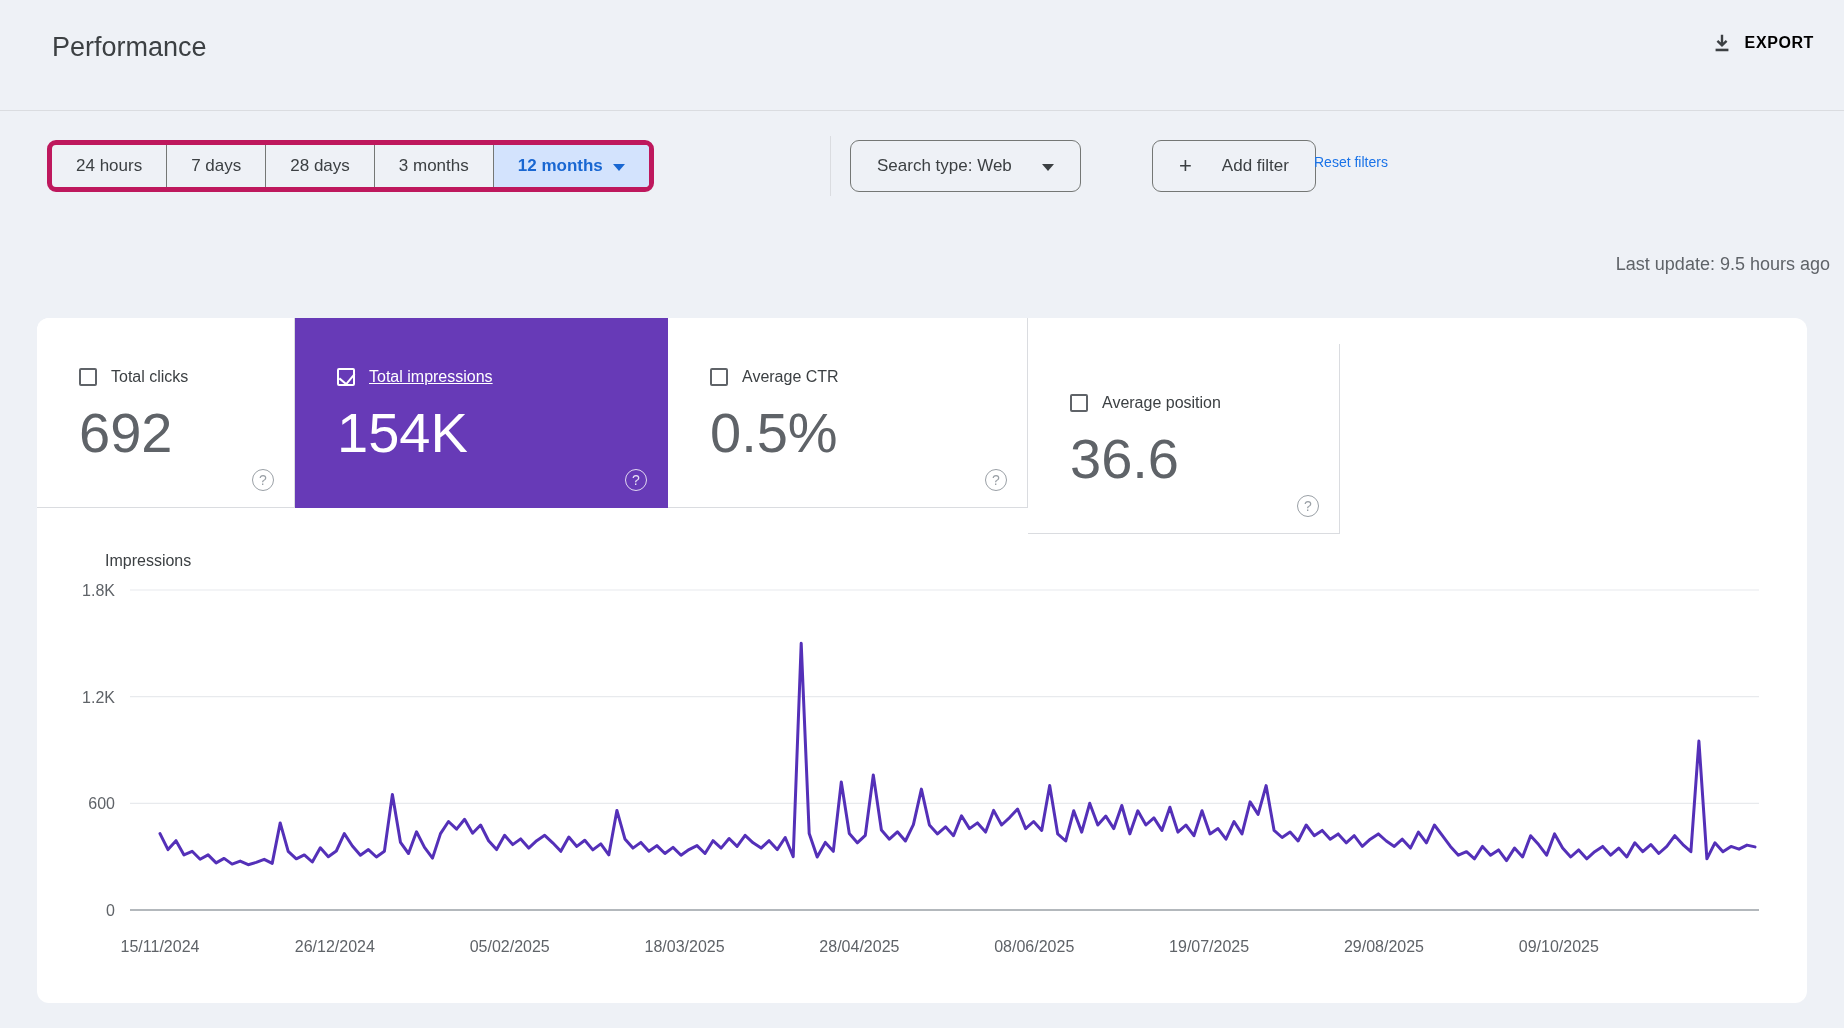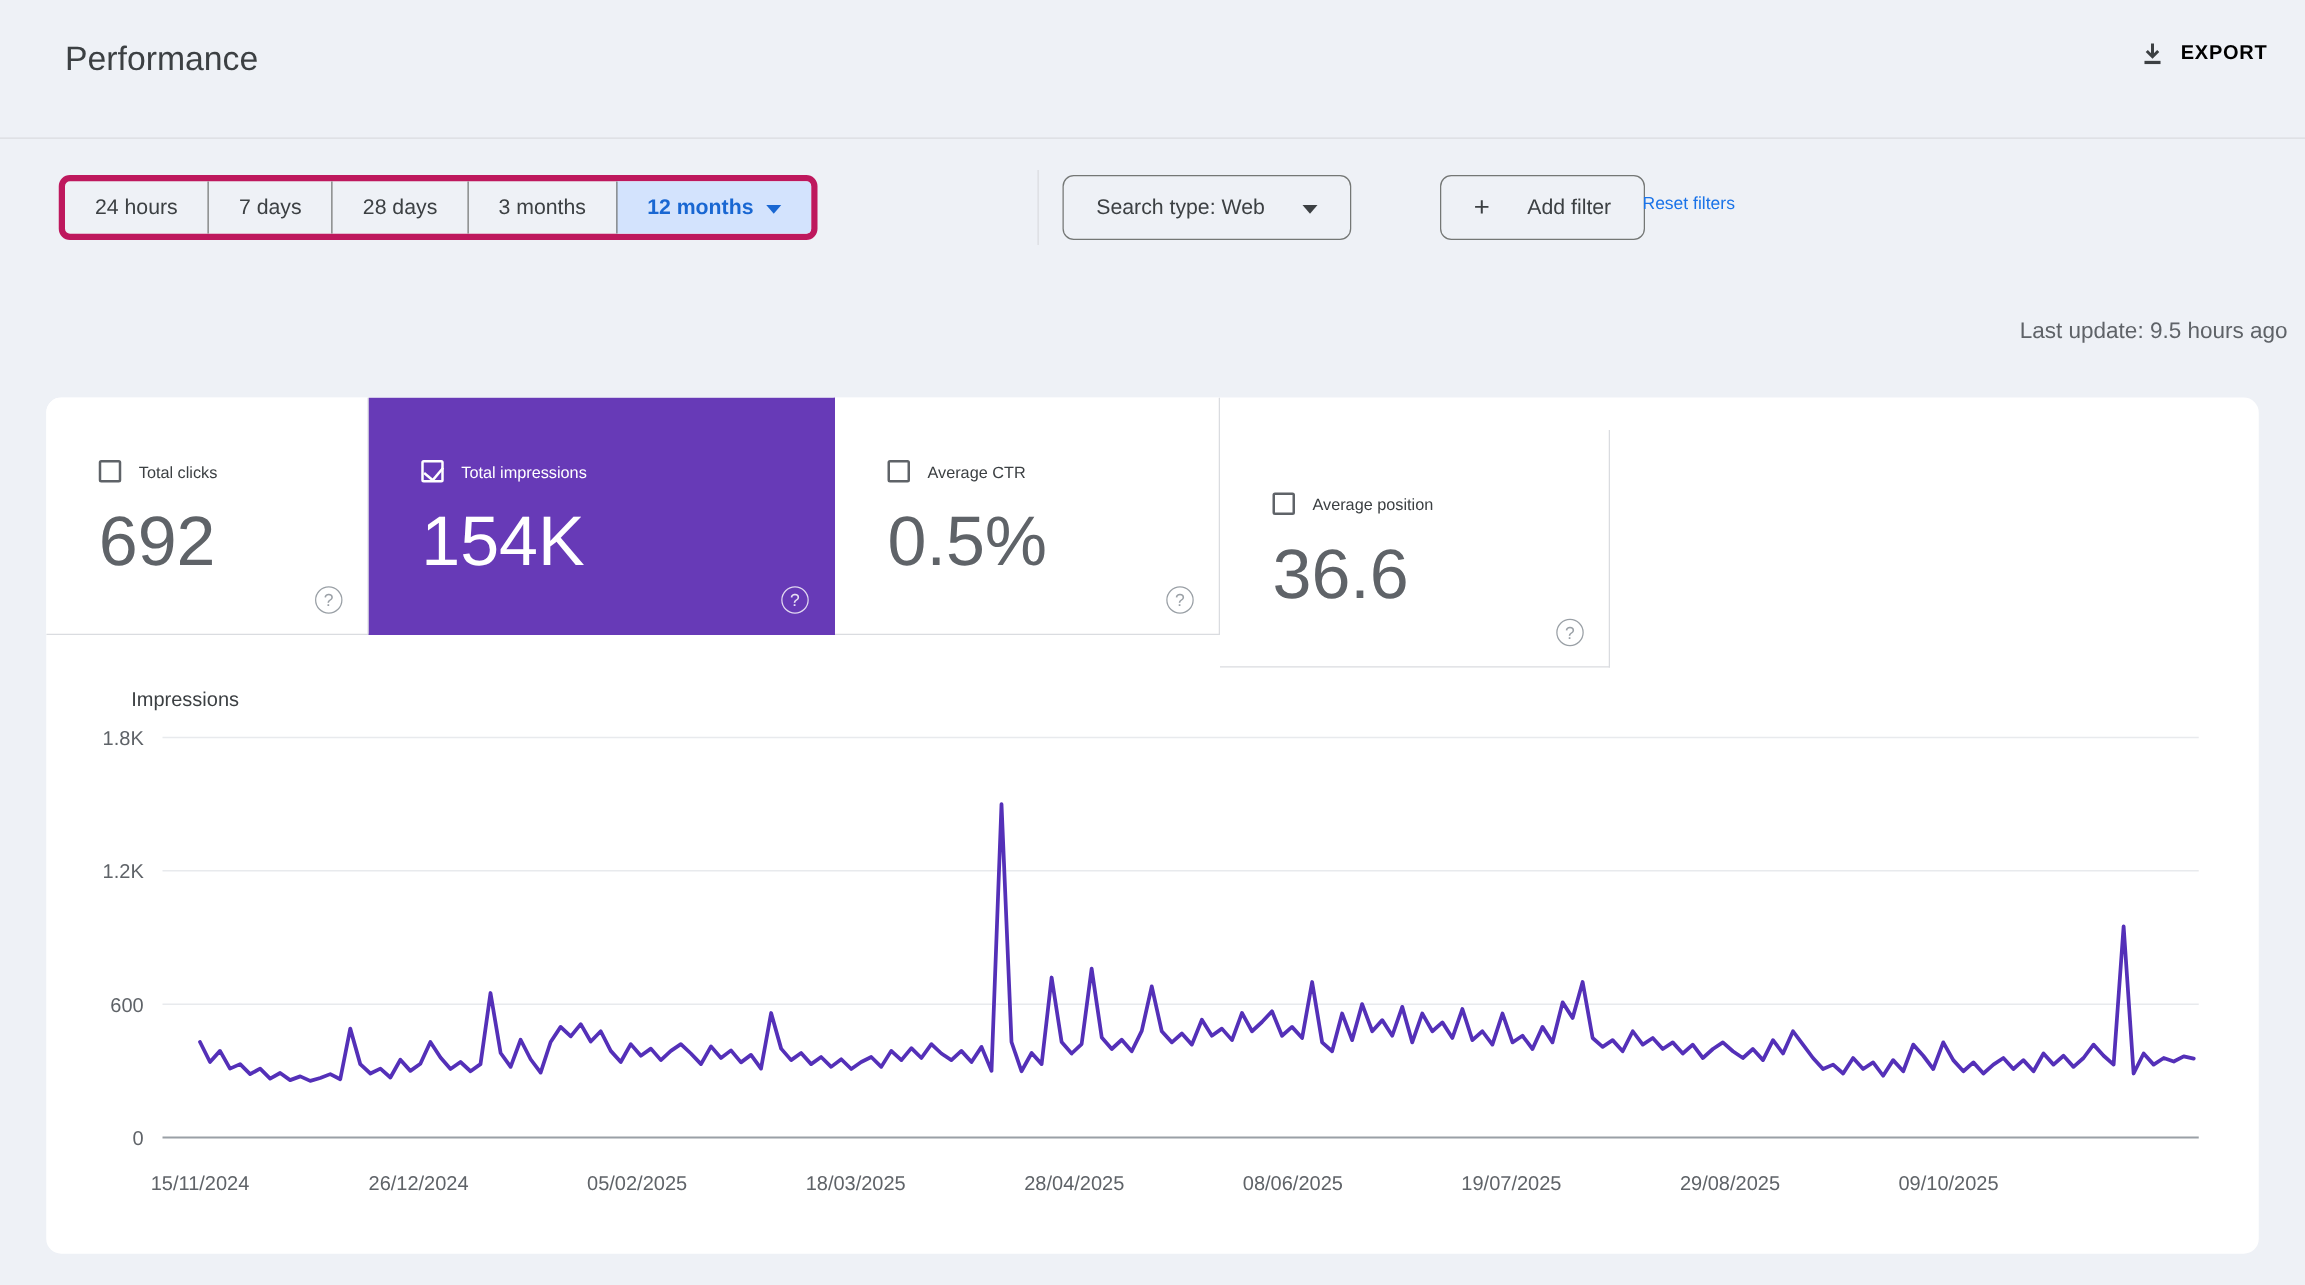--- a/index.html
+++ b/index.html
@@ -38,30 +38,30 @@
   
   .panel { position:absolute; left:37px; top:318px; width:1770px; height:685px; background:#ffffff;
            border-radius:12px; overflow:hidden; }
 
   
   .cards-row { position:absolute; left:0; top:0; height:190px; width:100%; display:flex; }
   .card { position:relative; height:190px; border-right:1px solid #dadce0; border-bottom:1px solid #dadce0;
           padding:50px 0 0 42px; cursor:pointer; background:#fff; }
   .card-0 { width:258px; }
   .card-1 { width:373px; }
-  .card-2 { width:308px; }
+  .card-2 { width:360px; }
   .card-3 { width:312px;margin-top:26px; }
   .card.selected { background:#673ab7; border-color:#673ab7; }
   .card-head { display:flex; align-items:center; gap:14px; }
   .checkbox { width:18px; height:18px; border:2px solid #5f6368; border-radius:2px; position:relative; flex:0 0 auto; }
   .card.selected .checkbox { border-color:#ffffff; }
   .checkbox.checked::after { content:""; position:absolute; left:3px; top:0px; width:8px; height:12px;
         border:solid #ffffff; border-width:0 2.5px 2.5px 0; transform:rotate(40deg); }
-  .card-label { font-size:13px; color:#3c4043; }
-  .card.selected .card-label { color:#ffffff; }
+  .card-label { font-size:16px; color:#3c4043; }
+  .card.selected .card-label { color:#ffffff;text-decoration:underline; }
   .card-value { margin-top:14px; font-size:56px; color:#5f6368; }
   .card.selected .card-value { color:#ffffff; }
   .help-icon { position:absolute; right:20px; bottom:16px; width:22px; height:22px; border:1.5px solid #9aa0a6;
                border-radius:50%; color:#9aa0a6; font-size:14px; display:flex; align-items:center;
                justify-content:center; font-weight:500; }
   .card.selected .help-icon { border-color:rgba(255,255,255,.8); color:rgba(255,255,255,.85); }
 
   
   .chart-title { position:absolute; left:68px; top:234px; font-size:16px; color:#3c4043; }
   #chart-svg { position:absolute; left:0; top:250px; }

